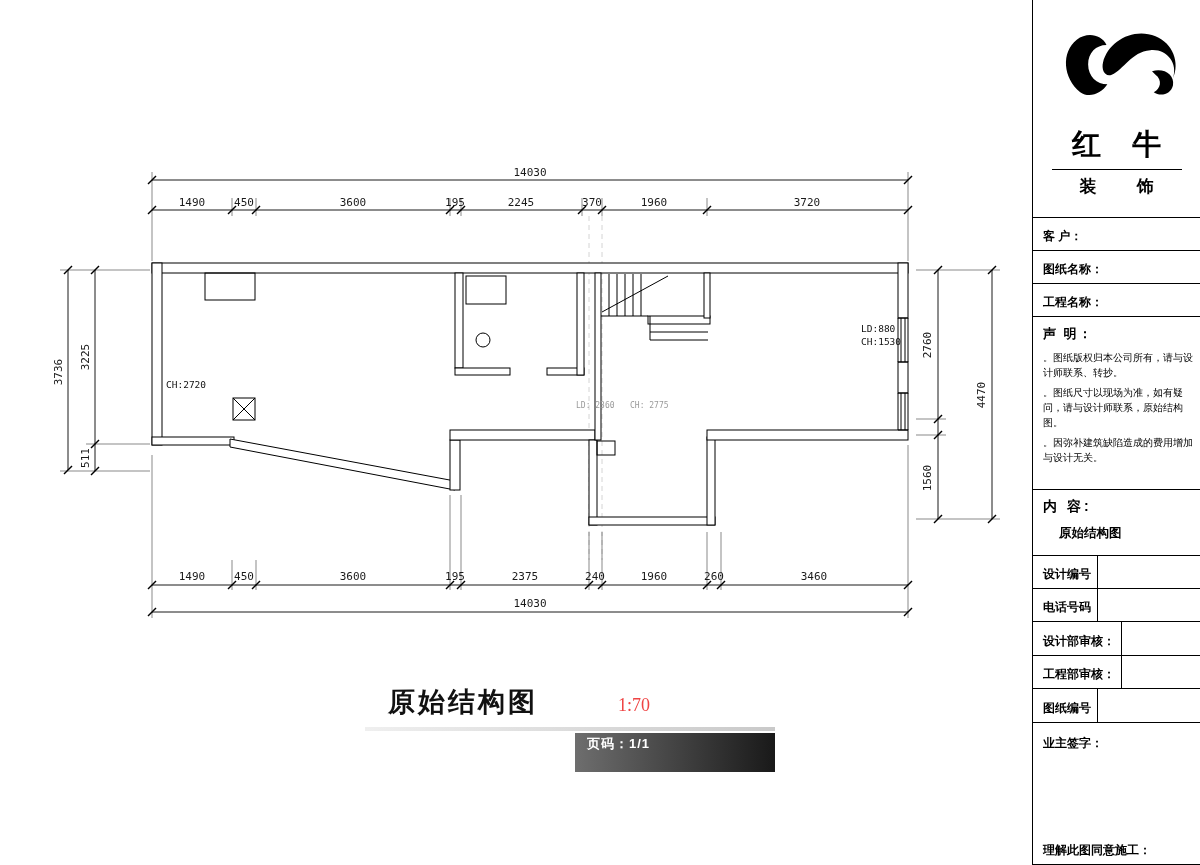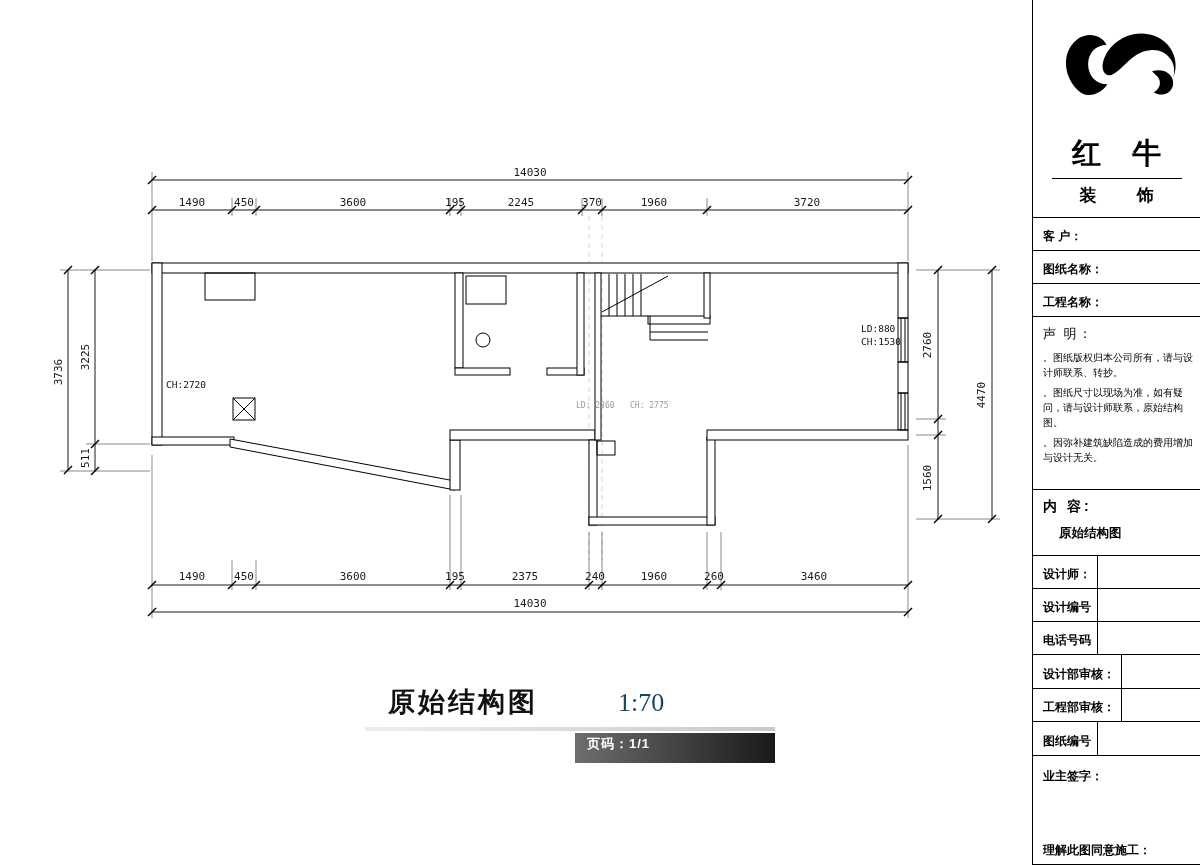--- a/index.html
+++ b/index.html
@@ -14,38 +14,38 @@
   .ext line{stroke:#3a3a3a;stroke-width:0.6;}
   .faint line{stroke:#c9c9c9;stroke-width:0.8;stroke-dasharray:5 4;}
   .tick{stroke:#000;stroke-width:1.4;}
   .dim-text{font-family:"DejaVu Sans Mono",monospace;font-size:11px;fill:#1a1a1a;}
   .plan-label{font-family:"DejaVu Sans Mono",monospace;font-size:9.5px;fill:#111;}
   .plan-label-faint{font-family:"DejaVu Sans Mono",monospace;font-size:8px;fill:#9a9a9a;}
 
   
   .title-row{position:absolute;left:388px;top:684px;display:flex;align-items:baseline;gap:80px;}
   .drawing-title{font-family:"Liberation Serif",serif;font-weight:bold;font-size:27px;letter-spacing:3px;color:#111;}
-  .drawing-scale{font-family:"Liberation Serif",serif;font-size:26px;color:#0c4a6e;}
+  .drawing-scale{font-family:"Liberation Serif",serif;font-size:18px;color:#ef4444;}
   .title-underline{position:absolute;left:365px;top:727px;width:410px;height:4px;background:linear-gradient(to right,#efefef,#c9c9c9);}
-  .page-badge{position:absolute;left:575px;top:733px;width:200px;height:30px;background:linear-gradient(to right,#6e6e6e,#191919);color:#fff;font-size:13px;font-weight:bold;line-height:22px;padding-left:12px;box-sizing:border-box;letter-spacing:1px;}
+  .page-badge{position:absolute;left:575px;top:733px;width:200px;height:39px;background:linear-gradient(to right,#6e6e6e,#191919);color:#fff;font-size:13px;font-weight:bold;line-height:22px;padding-left:12px;box-sizing:border-box;letter-spacing:1px;}
 
   
   .titleblock{position:absolute;left:1032px;top:0;width:168px;height:865px;border-left:1px solid #000;display:flex;flex-direction:column;box-sizing:border-box;background:#fff;}
   .tb-logo{height:218px;border-bottom:1px solid #000;text-align:center;padding-top:16px;box-sizing:border-box;}
-  .brand-top{font-family:"Liberation Serif",serif;font-size:29px;font-weight:bold;letter-spacing:12px;padding-left:12px;margin-top:16px;}
+  .brand-top{font-family:"Liberation Serif",serif;font-size:29px;font-weight:bold;letter-spacing:12px;padding-left:12px;margin-top:7px;}
   .brand-rule{width:130px;height:1px;background:#000;margin:4px auto 5px;}
   .brand-bottom{font-family:"Liberation Serif",serif;font-size:17px;font-weight:bold;letter-spacing:18px;padding-left:18px;}
   .tb-row{border-bottom:1px solid #000;box-sizing:border-box;display:flex;align-items:flex-end;font-size:12px;font-weight:bold;}
   .tb-row .lbl{padding:0 0 5px 10px;white-space:nowrap;}
   .h33{height:33px;text-align:right;}.h34{height:34px;}.h44{height:44px;}
   .split{align-items:stretch;}
   .split .lbl{display:flex;align-items:flex-end;padding-bottom:5px;padding-right:6px;}
   .split .val{flex:1;border-left:1px solid #000;}
   .tb-decl{height:173px;border-bottom:1px solid #000;padding:8px 6px 0 10px;box-sizing:border-box;}
-  .decl-title{font-weight:normal;font-size:13px;margin-bottom:7px;letter-spacing:2px;}
+  .decl-title{font-weight:bold;font-size:13px;margin-bottom:7px;letter-spacing:2px;}
   .decl-item{font-size:10px;line-height:1.5;margin-bottom:5px;}
   .tb-content{height:66px;border-bottom:1px solid #000;padding:8px 6px 0 10px;box-sizing:border-box;}
   .content-title{font-weight:bold;font-size:14px;letter-spacing:3px;}
   .content-value{font-size:12.5px;margin-top:9px;margin-left:16px;font-weight:bold;}
   .tb-sign{flex:1;border-bottom:none;align-items:flex-start;}
   .tb-sign .lbl{padding-top:12px;}
 </style>
 </head>
 <body>
 
@@ -265,24 +265,20 @@
       <div class="decl-item">。图纸尺寸以现场为准，如有疑问，请与设计师联系，原始结构图。</div>
       <div class="decl-item">。因弥补建筑缺陷造成的费用增加与设计无关。</div>
     </div>
 
     <div class="tb-content">
       <div class="content-title">内 容:</div>
       <div class="content-value">原始结构图</div>
     </div>
 
     <div class="tb-row h33 split">
-      <span class="lbl">设计师：</span>
-      <span class="val"></span>
-    </div>
-    <div class="tb-row h33 split">
       <span class="lbl">设计编号</span>
       <span class="val"></span>
     </div>
     <div class="tb-row h33 split">
       <span class="lbl">电话号码</span>
       <span class="val"></span>
     </div>
     <div class="tb-row h34 split">
       <span class="lbl">设计部审核：</span>
       <span class="val"></span>

